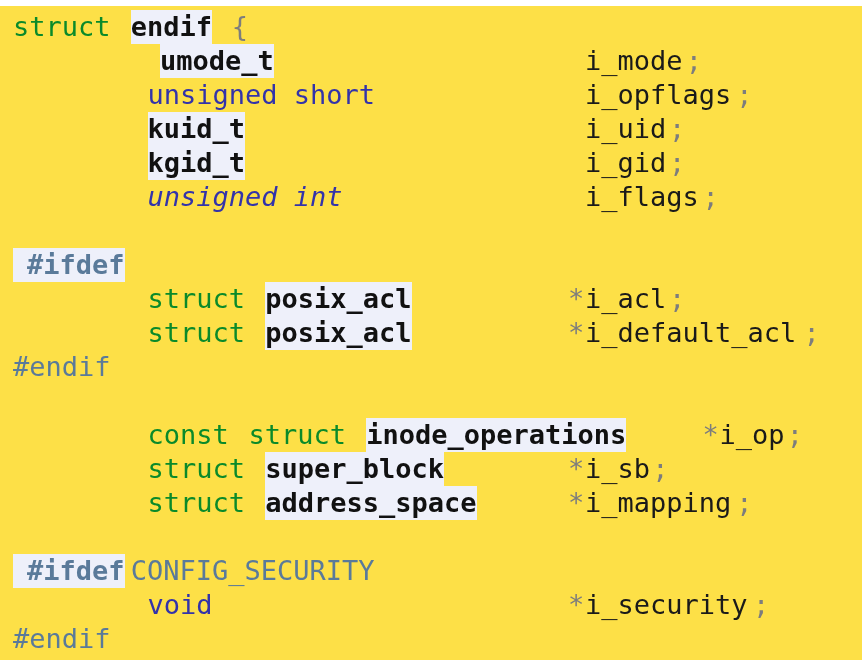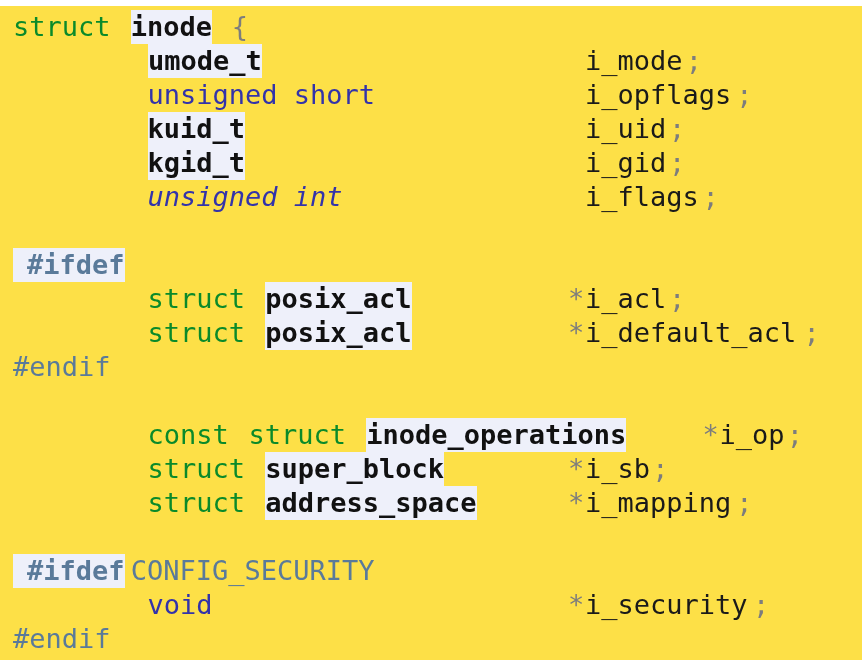--- a/index.html
+++ b/index.html
@@ -53,22 +53,22 @@
   .tok-punct     { color: #7d7d7d; }              
   .tok-prepro-kw { color: #5a7a9a;
                    font-weight: bold;
                    background: #eef0fa; padding-left: 14px; }         
   .tok-prepro    { color: #5a7a9a; }              
 </style>
 </head>
 <body>
 
 <div id="code-listing">
-    <div class="code-line" title="struct inode {" style="top: 4px; position: absolute; left: 0px; width: 862px;"><span class="seg tok-keyword" style="left: 13px;">struct</span><span class="seg tok-typename" style="left: 130.74px;">inode</span><span class="seg tok-punct" style="left: 231.66px;">{</span></div>
-    <div class="code-line" title="        umode_t                 i_mode;" style="top: 38px; position: absolute; left: 0px; width: 862px;"><span class="seg tok-typename" style="left: 148px; text-align: center;">umode_t</span><span class="seg tok-ident" style="left: 584.88px;">i_mode</span><span class="seg tok-punct" style="left: 685.8px;">;</span></div>
+    <div class="code-line" title="struct inode {" style="top: 4px; position: absolute; left: 0px; width: 862px;"><span class="seg tok-keyword" style="left: 13px;">struct</span><span class="seg tok-typename" style="left: 130.74px;">endif</span><span class="seg tok-punct" style="left: 231.66px;">{</span></div>
+    <div class="code-line" title="        umode_t                 i_mode;" style="top: 38px; position: absolute; left: 0px; width: 862px;"><span class="seg tok-typename" style="left: 160px; text-align: center;">umode_t</span><span class="seg tok-ident" style="left: 584.88px;">i_mode</span><span class="seg tok-punct" style="left: 685.8px;">;</span></div>
     <div class="code-line" title="        unsigned short          i_opflags;" style="top: 72px; position: absolute; left: 0px; width: 862px;"><span class="seg tok-builtin" style="left: 147.56px;">unsigned short</span><span class="seg tok-ident" style="left: 584.88px;">i_opflags</span><span class="seg tok-punct" style="left: 736.26px;">;</span></div>
     <div class="code-line" title="        kuid_t                  i_uid;" style="top: 106px; position: absolute; left: 0px; width: 862px;"><span class="seg tok-typename" style="left: 147.56px;">kuid_t</span><span class="seg tok-ident" style="left: 584.88px;">i_uid</span><span class="seg tok-punct" style="left: 668.98px;">;</span></div>
     <div class="code-line" title="        kgid_t                  i_gid;" style="top: 140px; position: absolute; left: 0px; width: 746px;"><span class="seg tok-typename" style="left: 147.56px;">kgid_t</span><span class="seg tok-ident" style="left: 584.88px;">i_gid</span><span class="seg tok-punct" style="left: 668.98px;">;</span></div>
     <div class="code-line" title="        unsigned int            i_flags;" style="top: 174px; position: absolute; left: 0px; width: 862px;"><span class="seg tok-builtin" style="left: 147.56px; font-style: italic;">unsigned int</span><span class="seg tok-ident" style="left: 584.88px;">i_flags</span><span class="seg tok-punct" style="left: 702.62px;">;</span></div>
     <div class="code-line blank" title="" style="top: 208px; position: absolute; left: 0px; width: 862px;"></div>
     <div class="code-line" title="#ifdef CONFIG_FS_POSIX_ACL" style="top: 242px; position: absolute; left: 0px; width: 862px;"><span class="seg tok-prepro-kw" style="left: 13px;">#ifdef</span></div>
     <div class="code-line" title="        struct posix_acl        *i_acl;" style="top: 276px; position: absolute; left: 0px; width: 862px;"><span class="seg tok-keyword" style="left: 147.56px;">struct</span><span class="seg tok-typename" style="left: 265.3px;">posix_acl</span><span class="seg tok-punct" style="left: 568.06px;">*</span><span class="seg tok-ident" style="left: 584.88px;">i_acl</span><span class="seg tok-punct" style="left: 668.98px;">;</span></div>
     <div class="code-line" title="        struct posix_acl        *i_default_acl;" style="top: 310px; position: absolute; left: 0px; width: 862px;"><span class="seg tok-keyword" style="left: 147.56px;">struct</span><span class="seg tok-typename" style="left: 265.3px;">posix_acl</span><span class="seg tok-punct" style="left: 568.06px;">*</span><span class="seg tok-ident" style="left: 584.88px;">i_default_acl</span><span class="seg tok-punct" style="left: 803.54px;">;</span></div>
     <div class="code-line" title="#endif" style="top: 344px; position: absolute; left: 0px; width: 862px;"><span class="seg tok-prepro" style="left: 13px;">#endif</span></div>
     <div class="code-line blank" title="" style="top: 378px; position: absolute; left: 0px; width: 862px;"></div>

